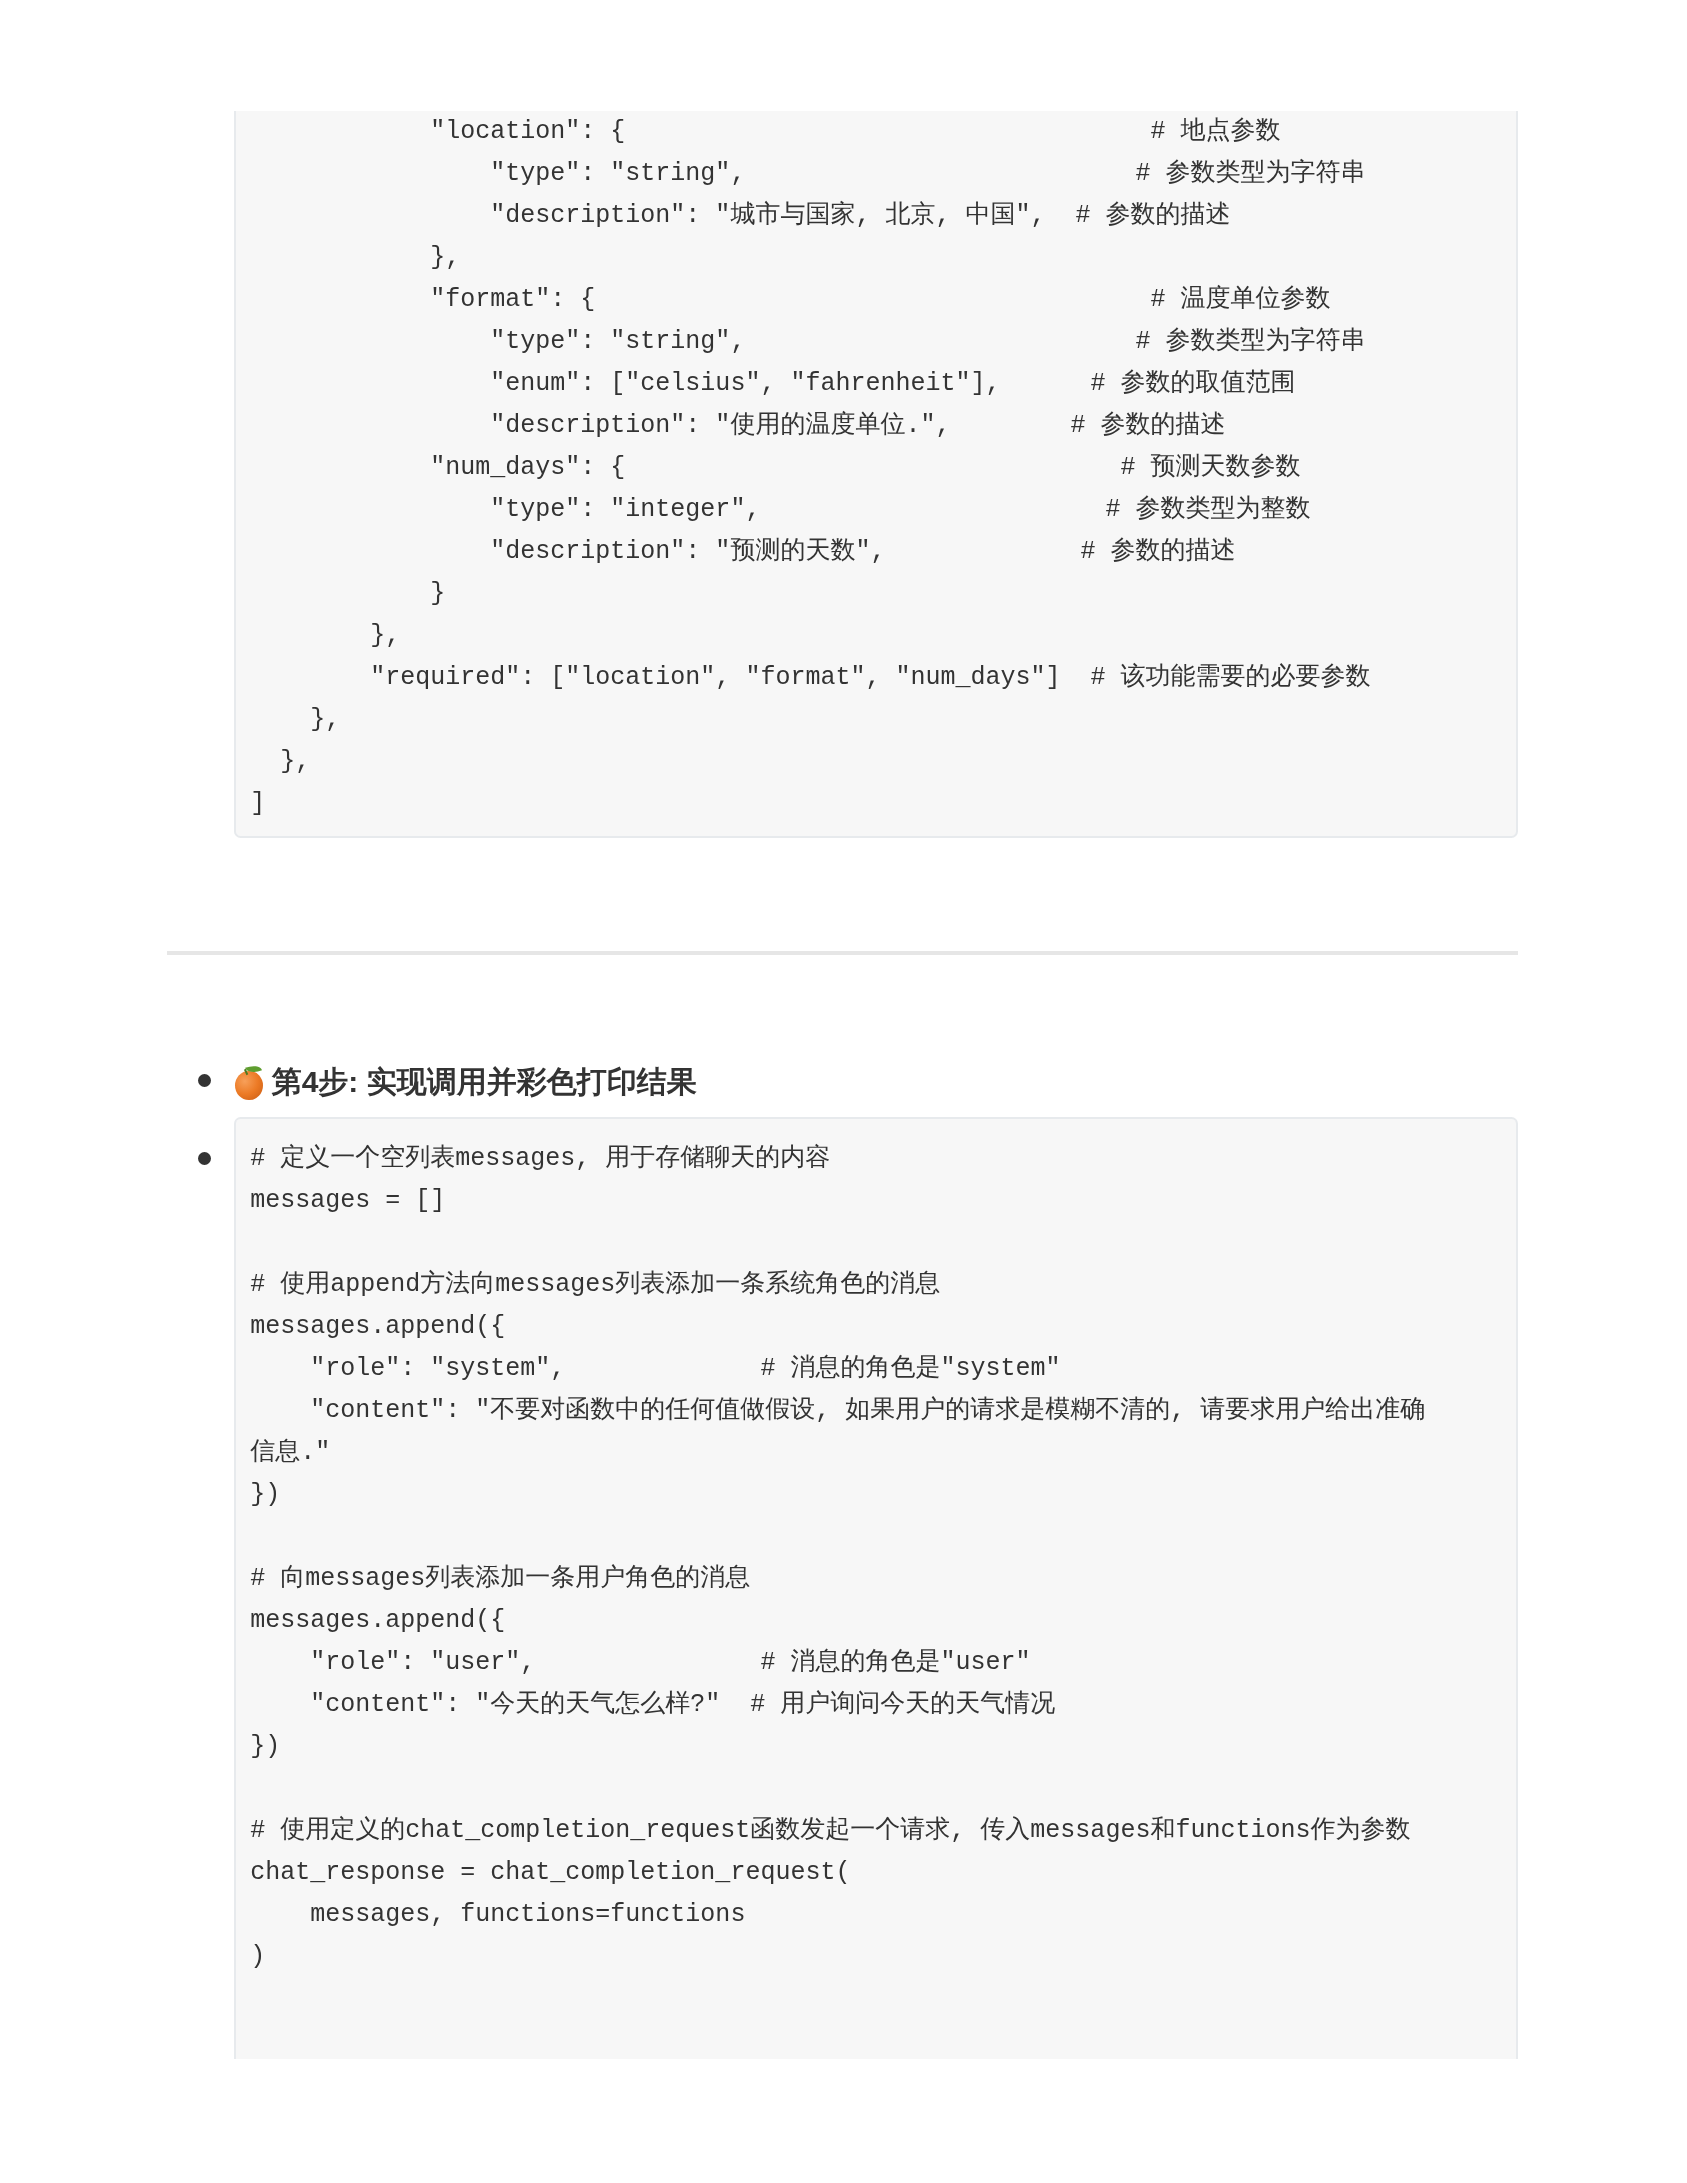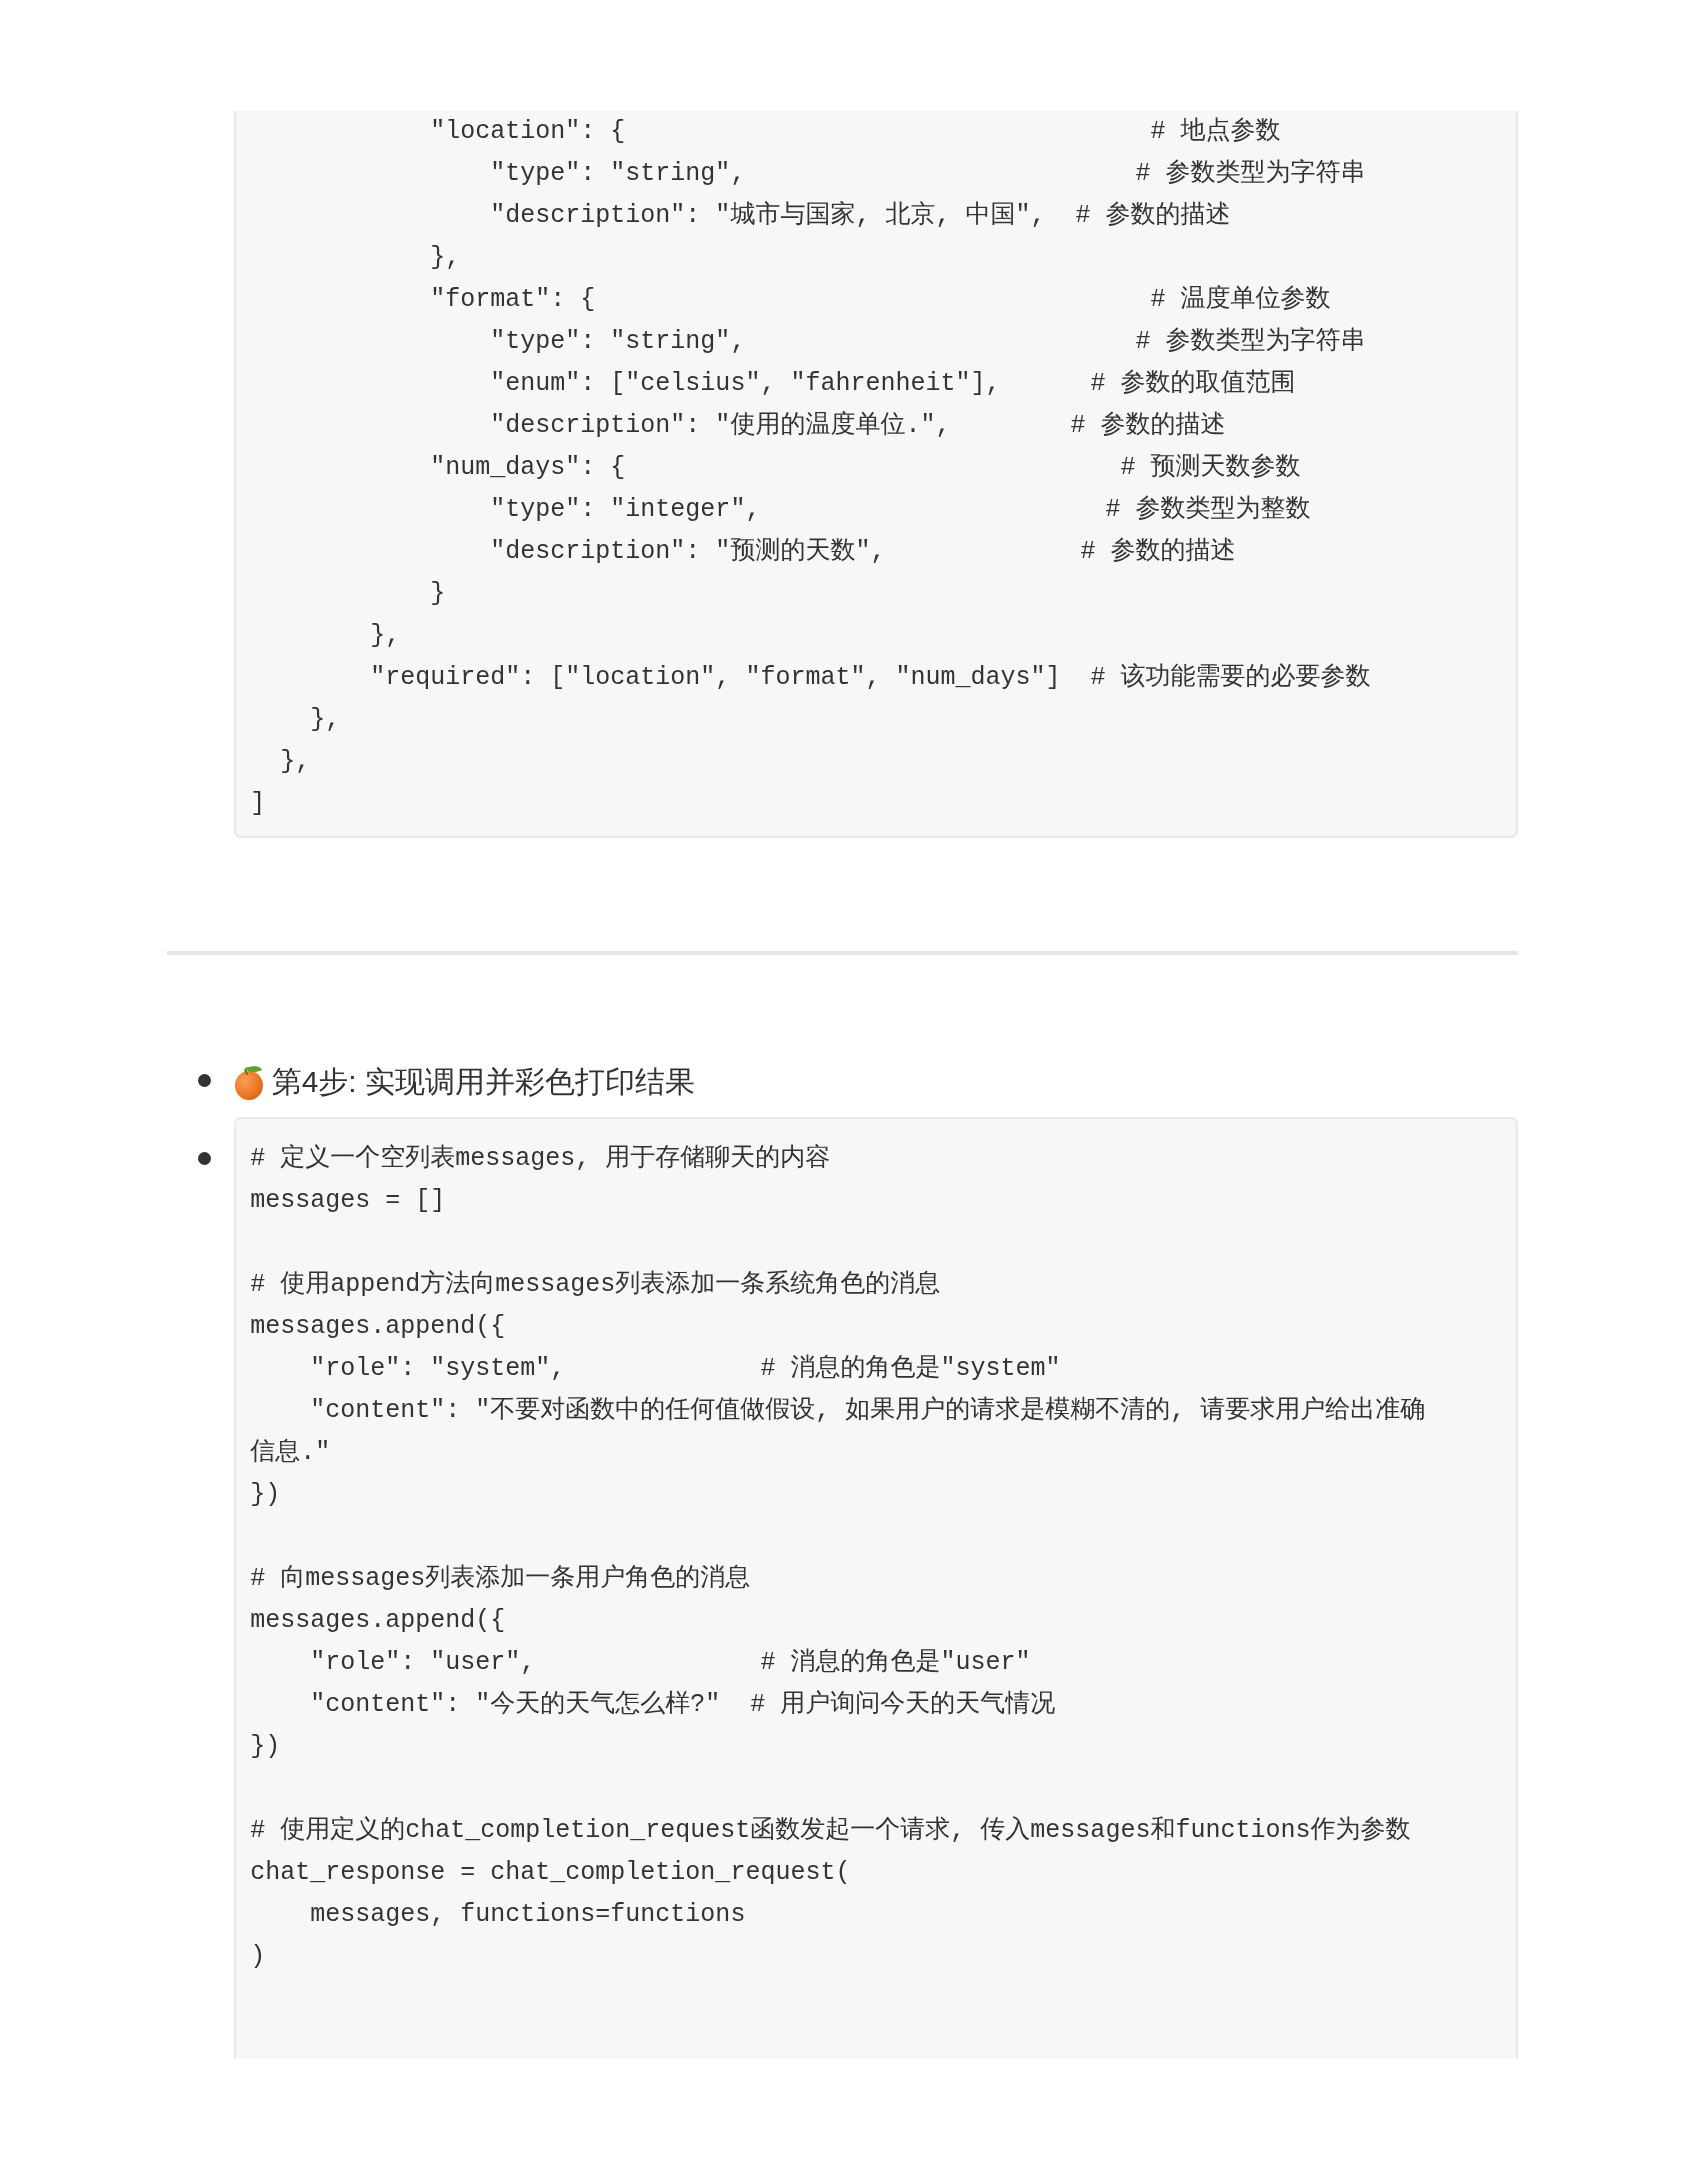--- a/index.html
+++ b/index.html
@@ -68,21 +68,21 @@
       border-radius: 50%;
       background: #333333;
     }
     .heading {
       position: absolute;
       left: 234px;
       top: 1060px;
       height: 44px;
       display: flex;
       align-items: center;
-      font-weight: normal;
+      font-weight: bold;
       font-size: 30px;
       color: #333333;
       white-space: nowrap;
     }
     .orange-icon {
       position: relative;
       width: 30px;
       height: 35px;
       margin-right: 7.7px;
       display: inline-block;

